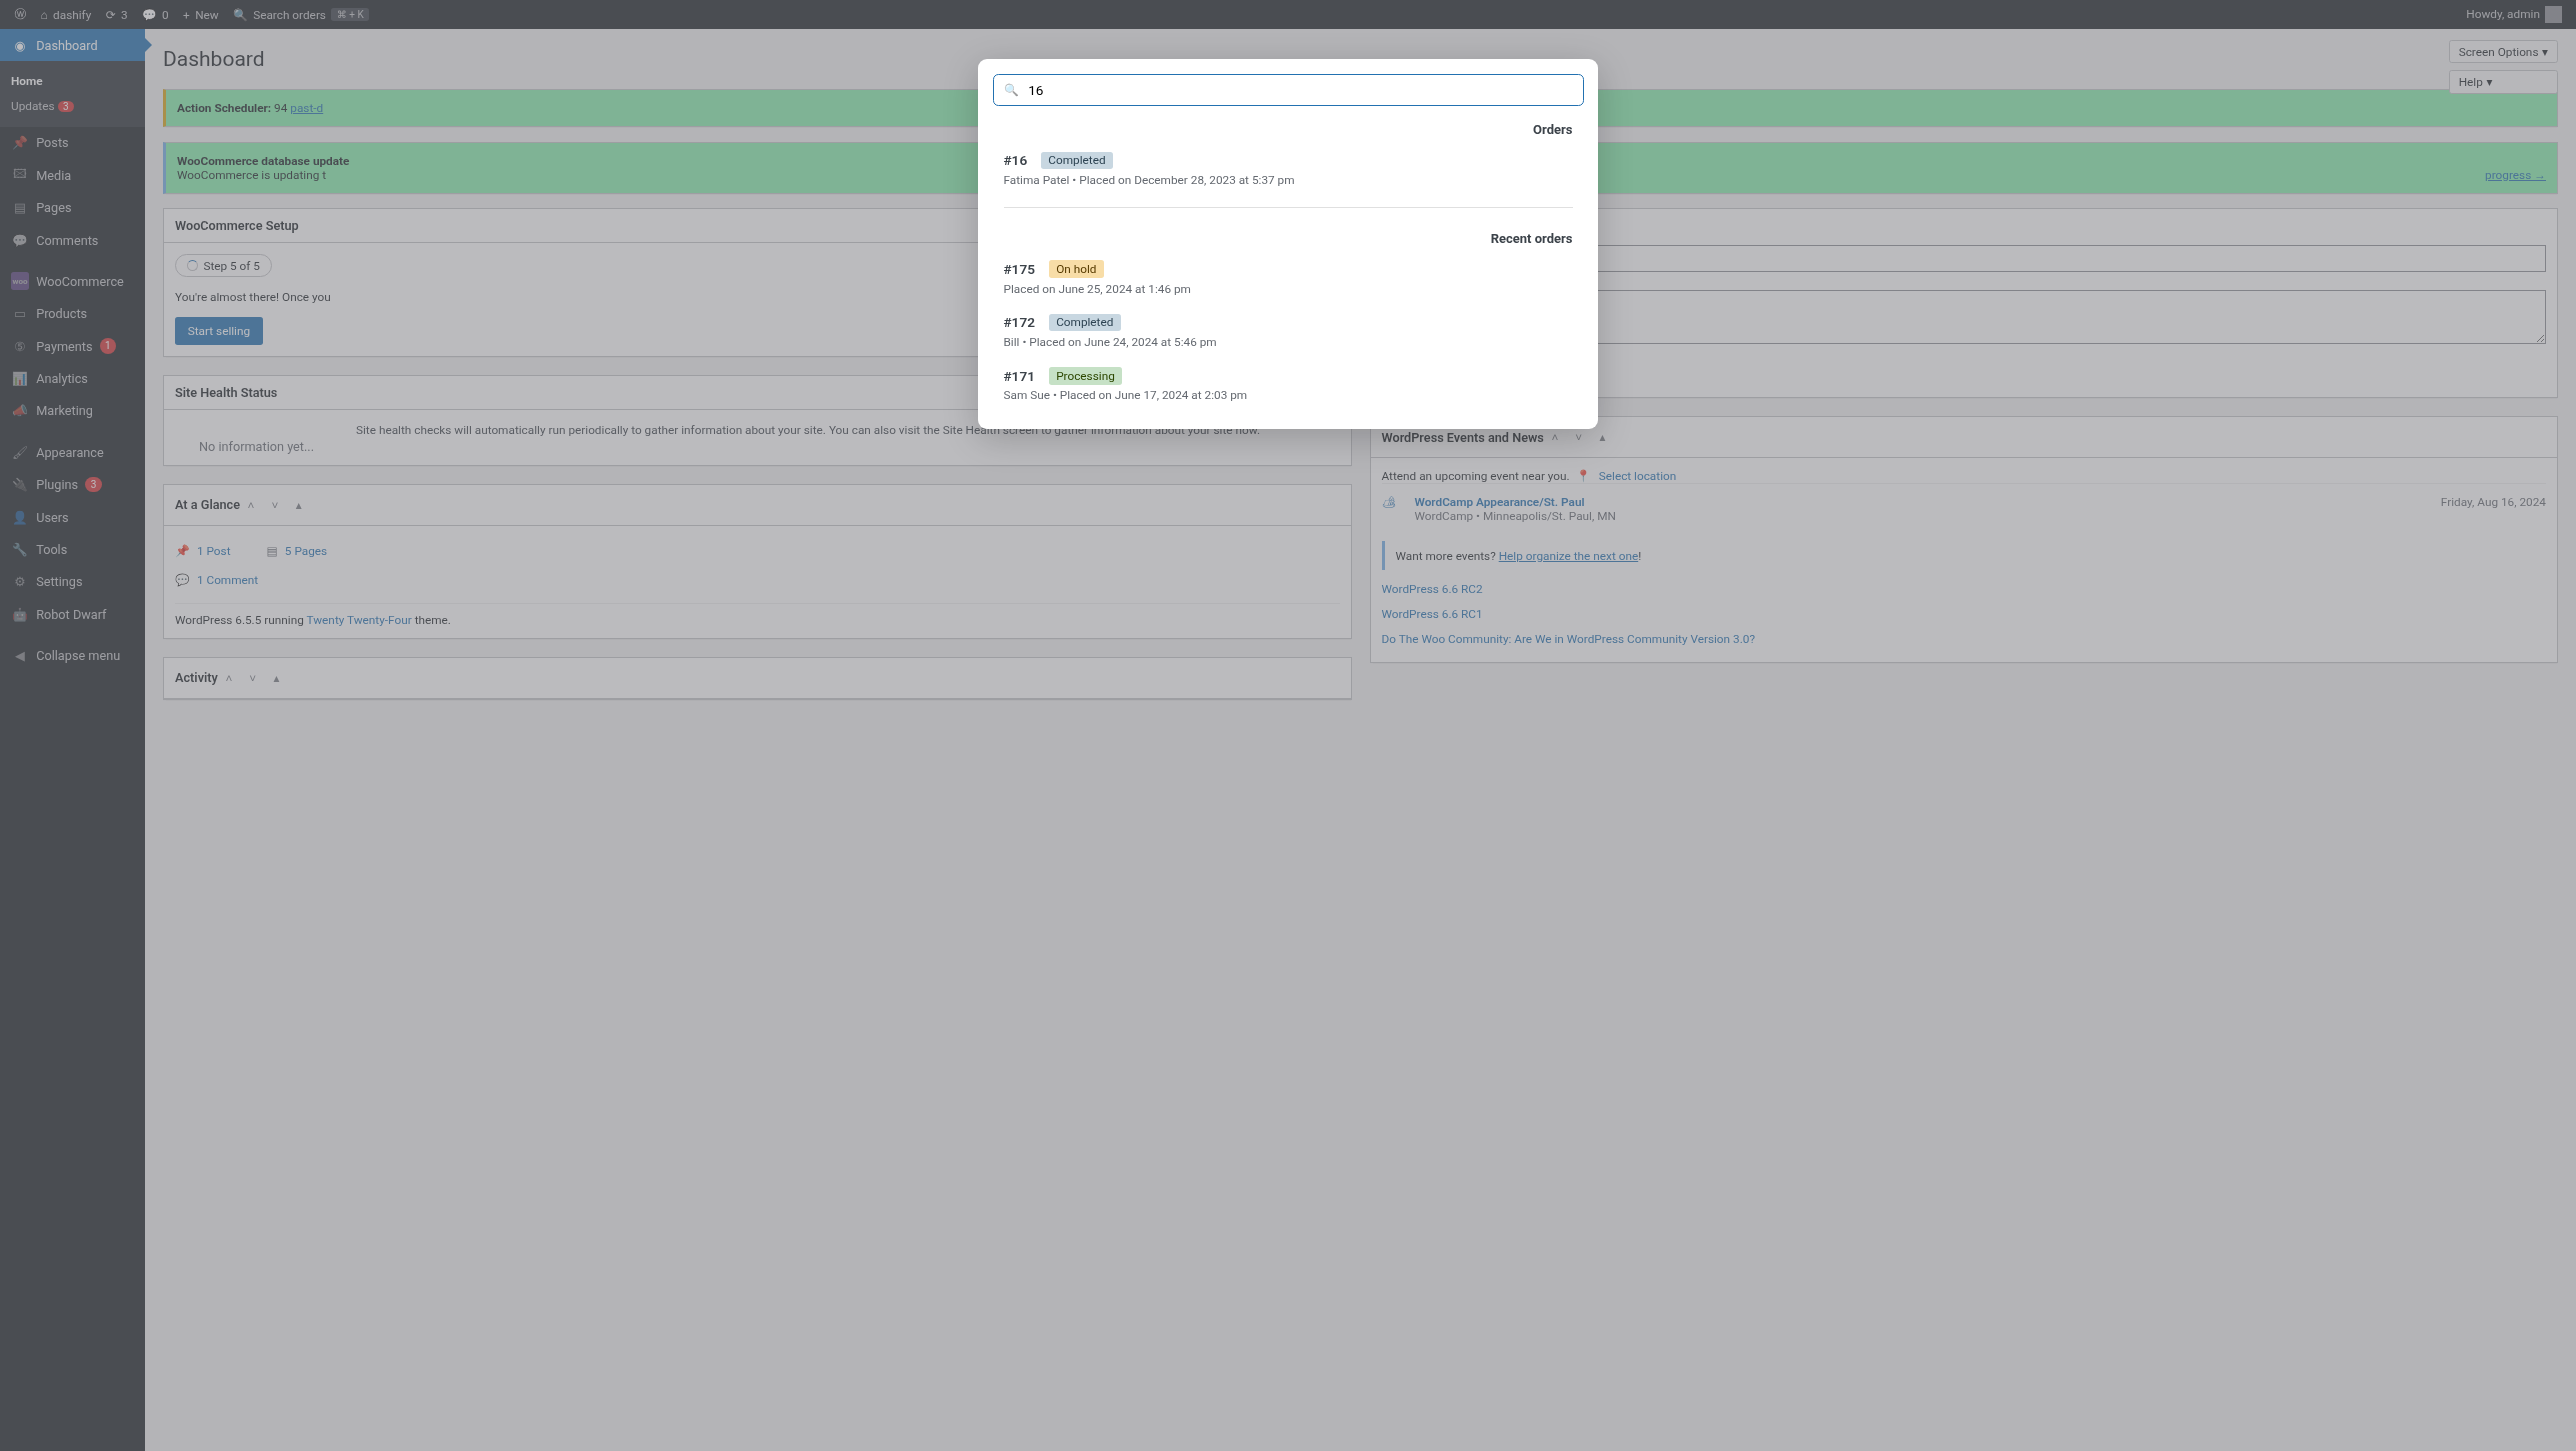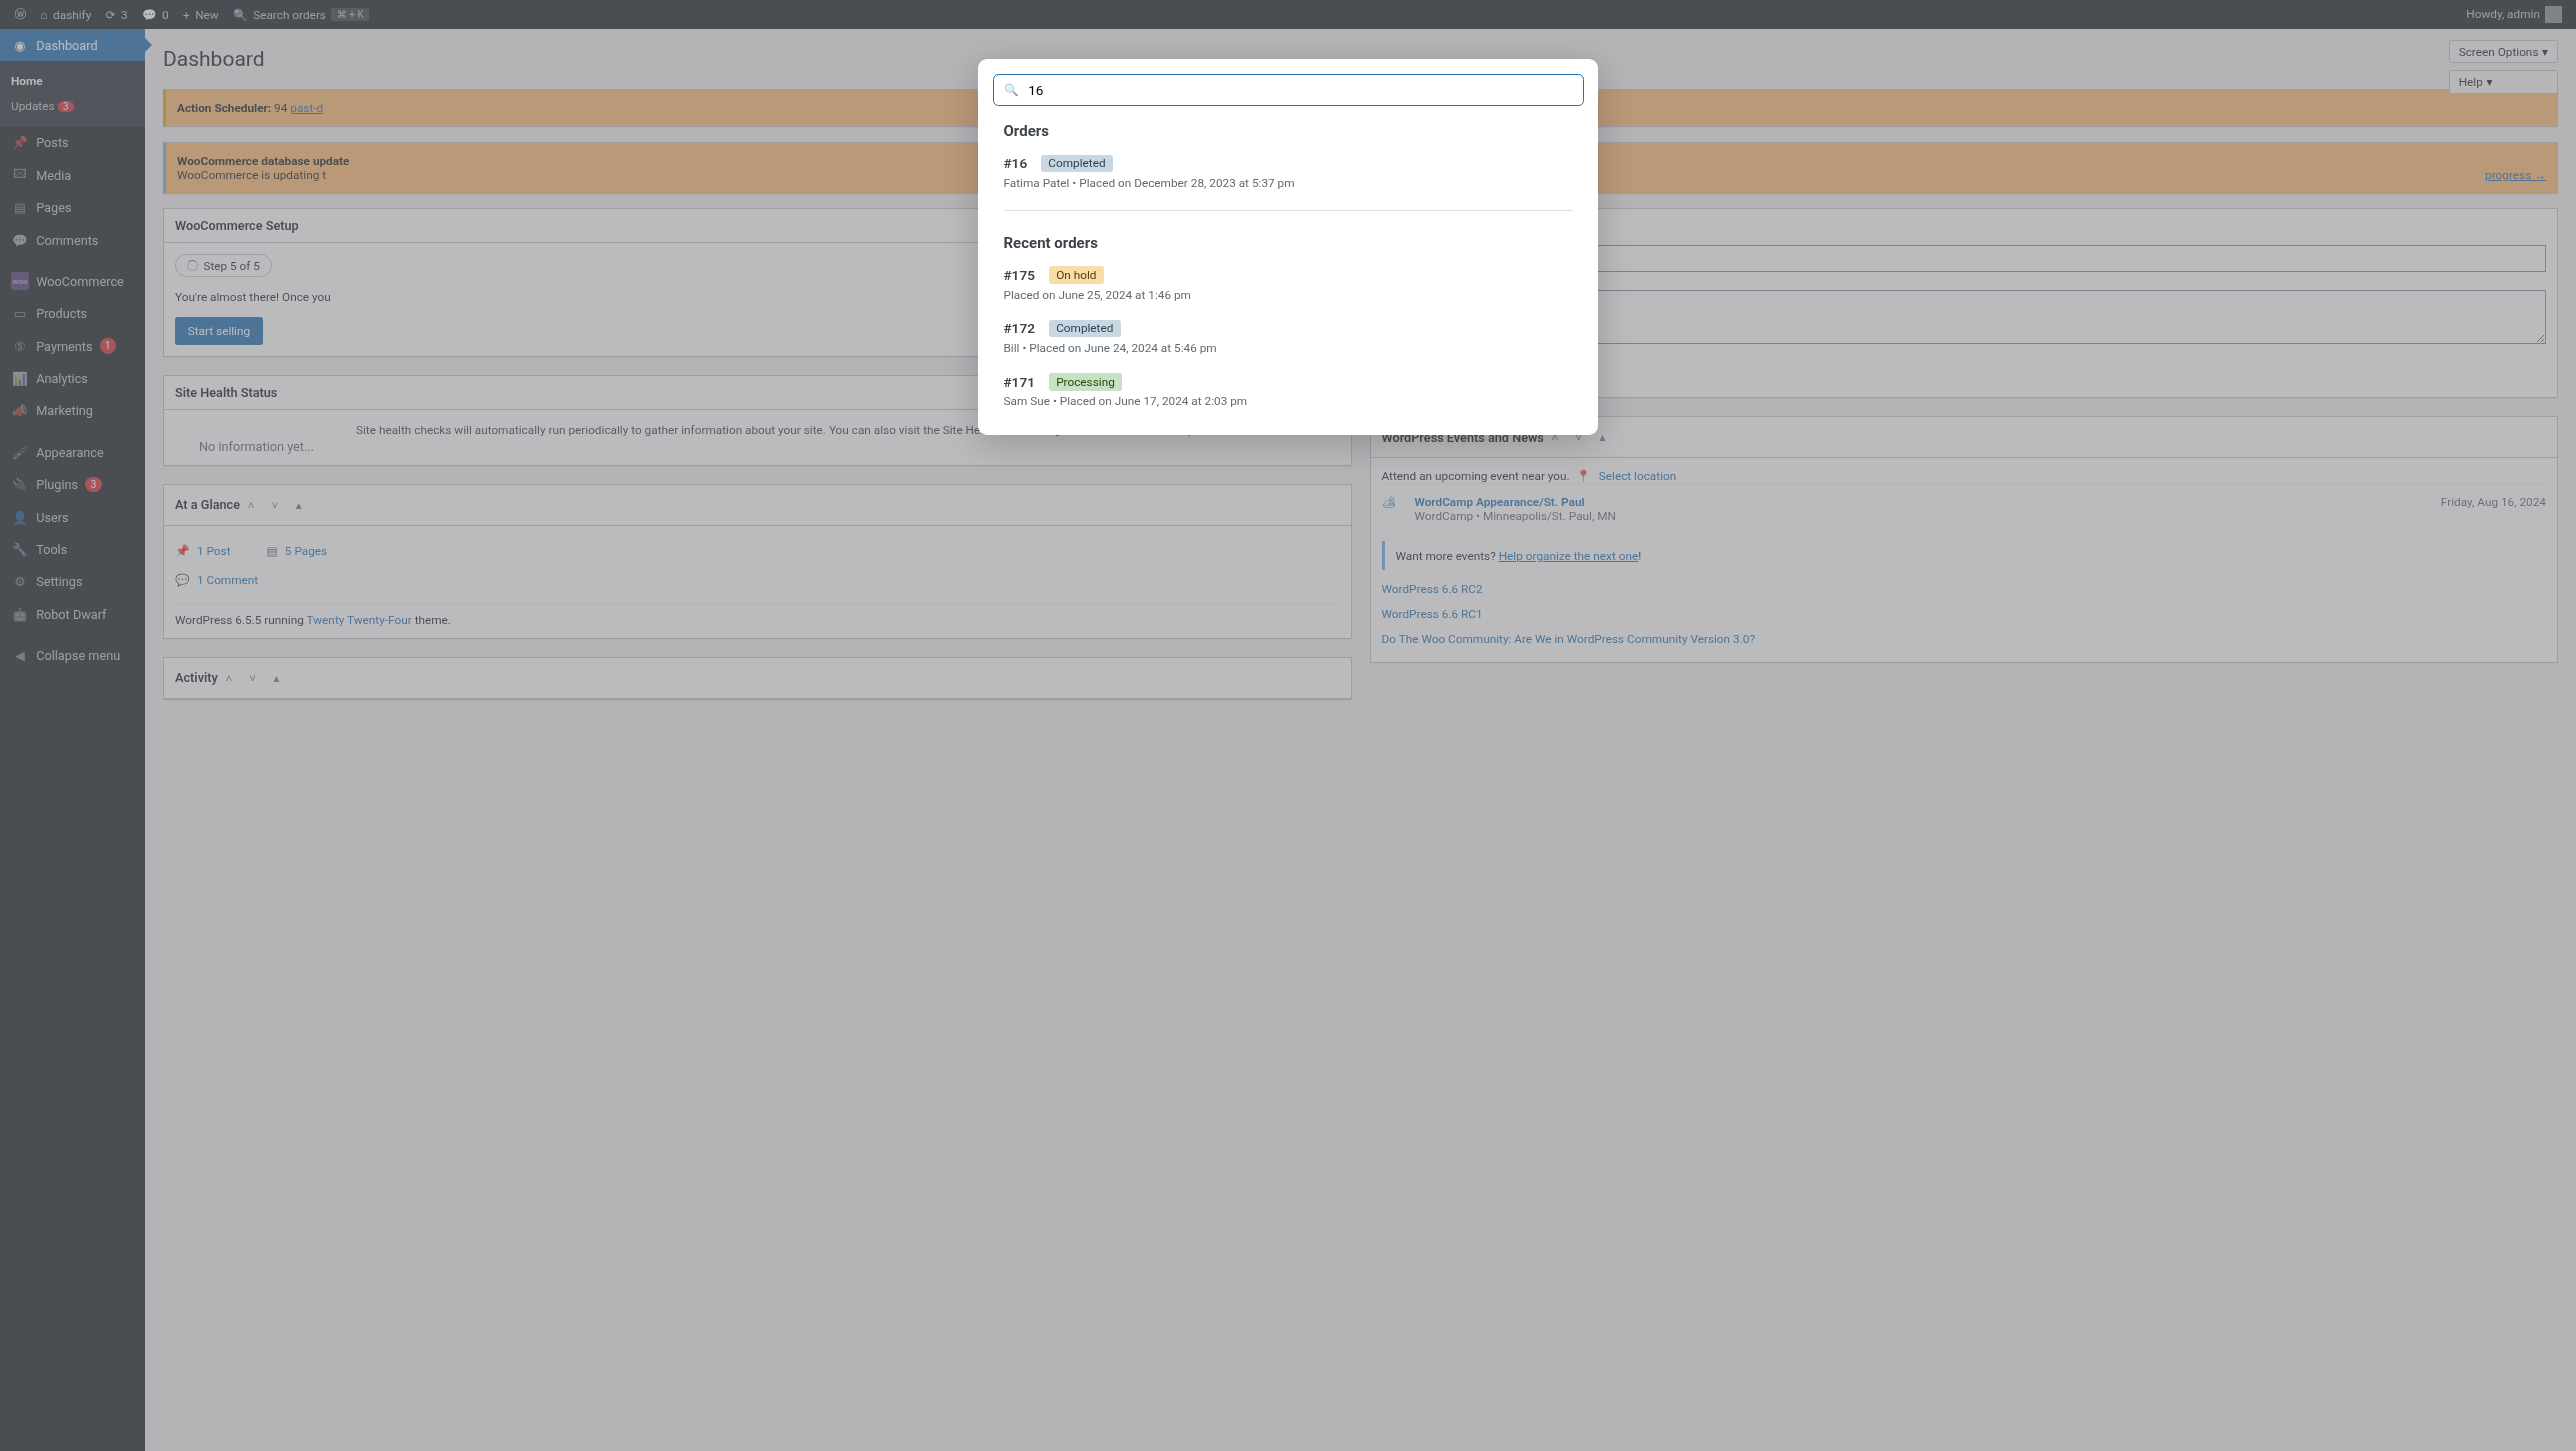--- a/index.html
+++ b/index.html
@@ -16,21 +16,21 @@
 #sidebar .sub-item { padding:5.4px 11px; color:#c3c4c7; cursor:pointer; font-size:11.8px; }
 #sidebar .sub-item.current { color:#fff; font-weight:600; }
 #sidebar .badge { background:#d63638; color:#fff; border-radius:8.1px; padding:0 5.4px; font-size:10px; line-height:15.4px; min-width:16.3px; text-align:center; }
 #sidebar .icon { width:18px; height:18px; display:flex; align-items:center; justify-content:center; opacity:.6; }
 #sidebar .menu-item.active .icon { opacity:1; }
 #sidebar .arrow { position:absolute; right:-7.2px; width:0; height:0; border-top:7.2px solid transparent; border-bottom:7.2px solid transparent; border-left:7.2px solid #2271b1; }
 #content { margin-left:145px; padding:18px; position:relative; }
 h1.page-title { font-size:21px; font-weight:400; margin-bottom:18px; }
 .top-buttons { position:absolute; right:18px; top:11px; display:flex; gap:7.2px;flex-direction:column; }
 .top-btn { background:#f6f7f7; border:0.9px solid #c3c4c7; border-radius:2.7px; padding:3.6px 9px; font-size:11.8px; cursor:pointer; display:flex; align-items:center; gap:3.6px; }
-.notice { background:#fdba74; border:0.9px solid #c3c4c7; border-left:3.6px solid #dba617; padding:11px; margin-bottom:14.5px; box-shadow:0 0.9px 0.9px rgba(0,0,0,.04); }
+.notice { background:#86efac; border:0.9px solid #c3c4c7; border-left:3.6px solid #dba617; padding:11px; margin-bottom:14.5px; box-shadow:0 0.9px 0.9px rgba(0,0,0,.04); }
 .notice.info { border-left-color:#72aee6; }
 .notice a { color:#2271b1; text-decoration:underline; }
 .columns { display:flex; gap:18px; }
 .col { flex:1; min-width:0; }
 .postbox { background:#fff; border:0.9px solid #c3c4c7; box-shadow:0 0.9px 0.9px rgba(0,0,0,.04); margin-bottom:18px; }
 .postbox-header { border-bottom:0.9px solid #c3c4c7; padding:9px 11px; display:flex; align-items:center; justify-content:flex-start; }
 .postbox-header h2 { font-size:12.7px; font-weight:600; }
 .postbox-controls { display:flex; gap:1.8px; }
 .postbox-controls span { width:22px; height:22px; display:flex; align-items:center; justify-content:center; cursor:pointer; color:#787c82; }
 .postbox .inside { padding:11px; }
@@ -48,21 +48,21 @@
 .events-item { display:flex; gap:11px; padding:11px 0; border-top:0.9px solid #eee; }
 .events-item .ev-icon { width:22px; color:#2271b1; }
 .events-item .ev-title { color:#2271b1; font-weight:600; cursor:pointer; }
 .events-item .ev-date { margin-left:auto; color:#646970; }
 .want-more { border-left:3.6px solid #72aee6; padding:7.2px 11px; margin:7.2px 0; }
 .news-link { display:block; color:#2271b1; padding:5.4px 0; cursor:pointer; }
 #overlay { position:fixed; inset:0; background:rgba(120,120,125,.5); z-index:1000; display:flex; align-items:flex-start; justify-content:center; padding-top:59px; }
 #modal { background:#fff; border-radius:9px; width:620px; padding:14.5px; box-shadow:0 9px 36px rgba(0,0,0,.2); }
 #search-wrap { border:1.8px solid #2271b1; border-radius:5.4px; display:flex; align-items:center; padding:7.2px 11px; gap:9px; }
 #search-wrap input { border:none; outline:none; font-size:13.6px; flex:1; }
-.sec-title { font-size:15px; font-weight:700; color:#3c434a; padding:16.3px 11px 9px; }
+.sec-title { font-size:13px; font-weight:700; color:#3c434a; padding:16.3px 11px 9px;text-align:right; }
 .result { padding:5.4px 11px 12.7px; cursor:pointer; }
 .result-row1 { display:flex; align-items:center; gap:14px; }
 .result-id { font-size:13.6px; font-weight:600; color:#3c434a; }
 .status-pill { padding:1.8px 7.2px; border-radius:2.7px; font-size:11.8px; }
 .st-completed { background:#c8d7e1; color:#2e4453; }
 .st-onhold { background:#f8dda7; color:#573b00; }
 .st-processing { background:#c6e1c6; color:#2c4700; }
 .result-sub { color:#646970; font-size:11.8px; margin-top:3.6px; }
 .divider { height:0.9px; background:#e0e0e0; margin:7.2px 11px; }
 </style>

